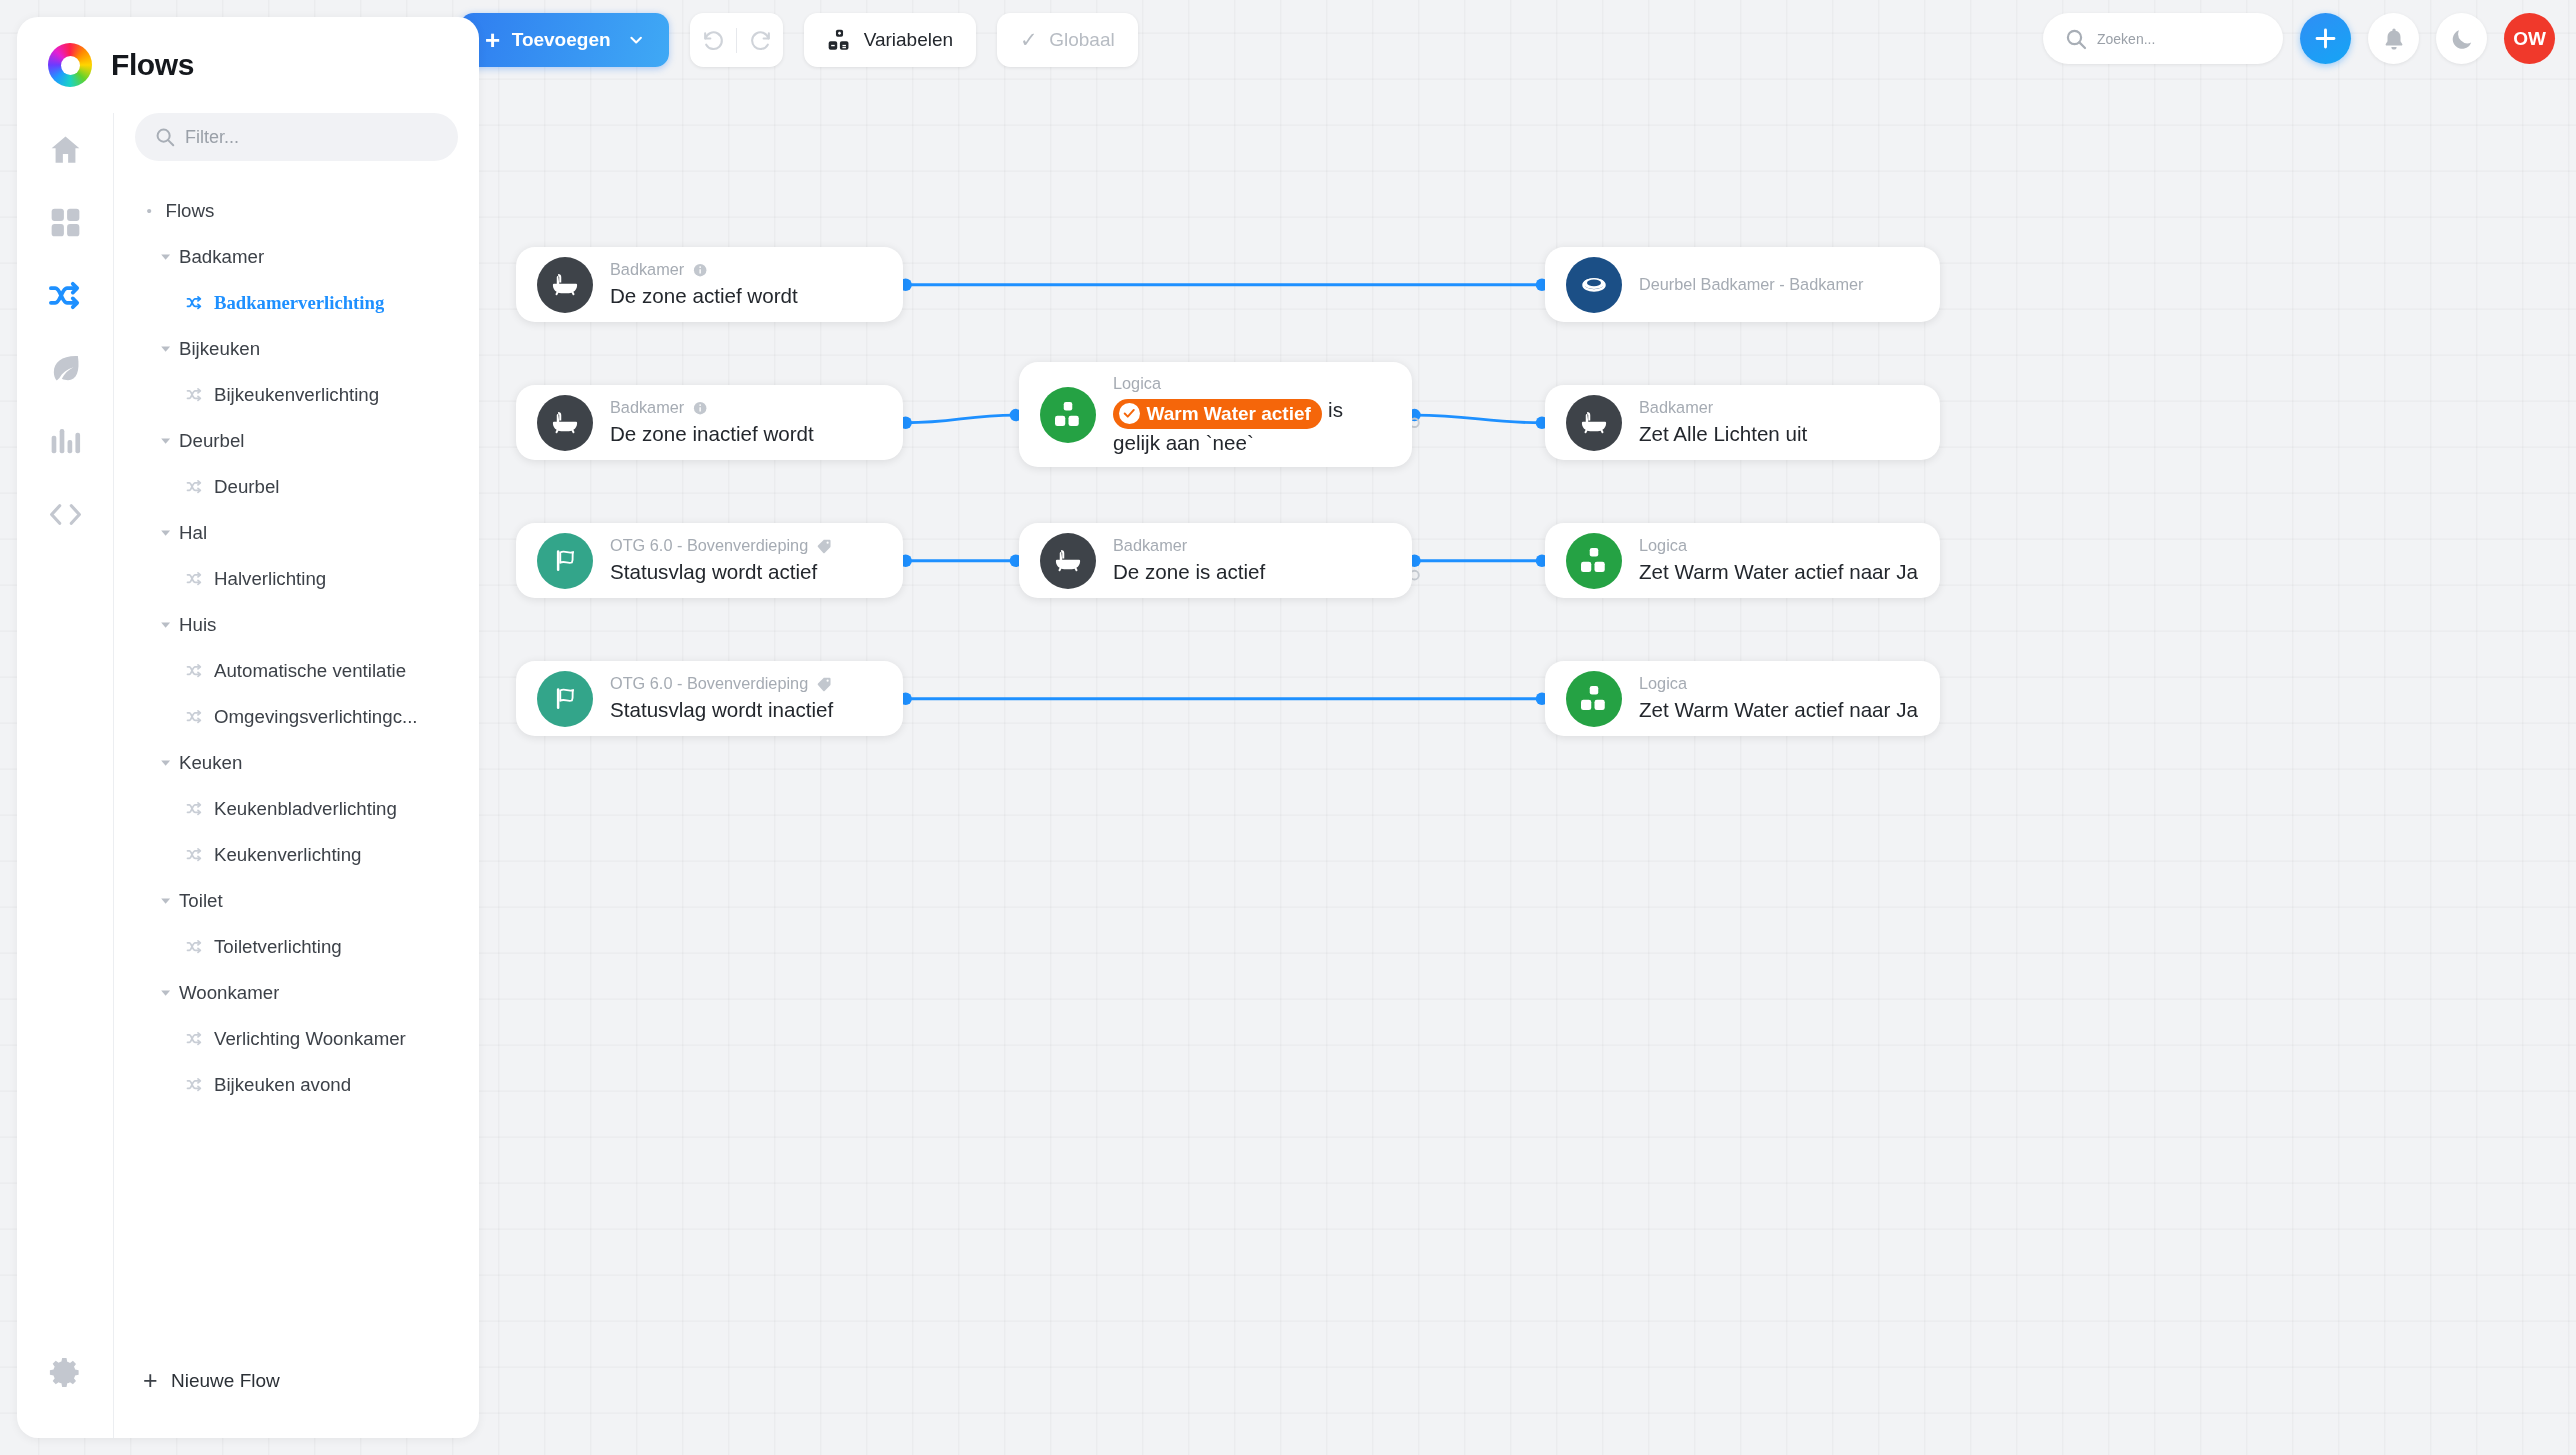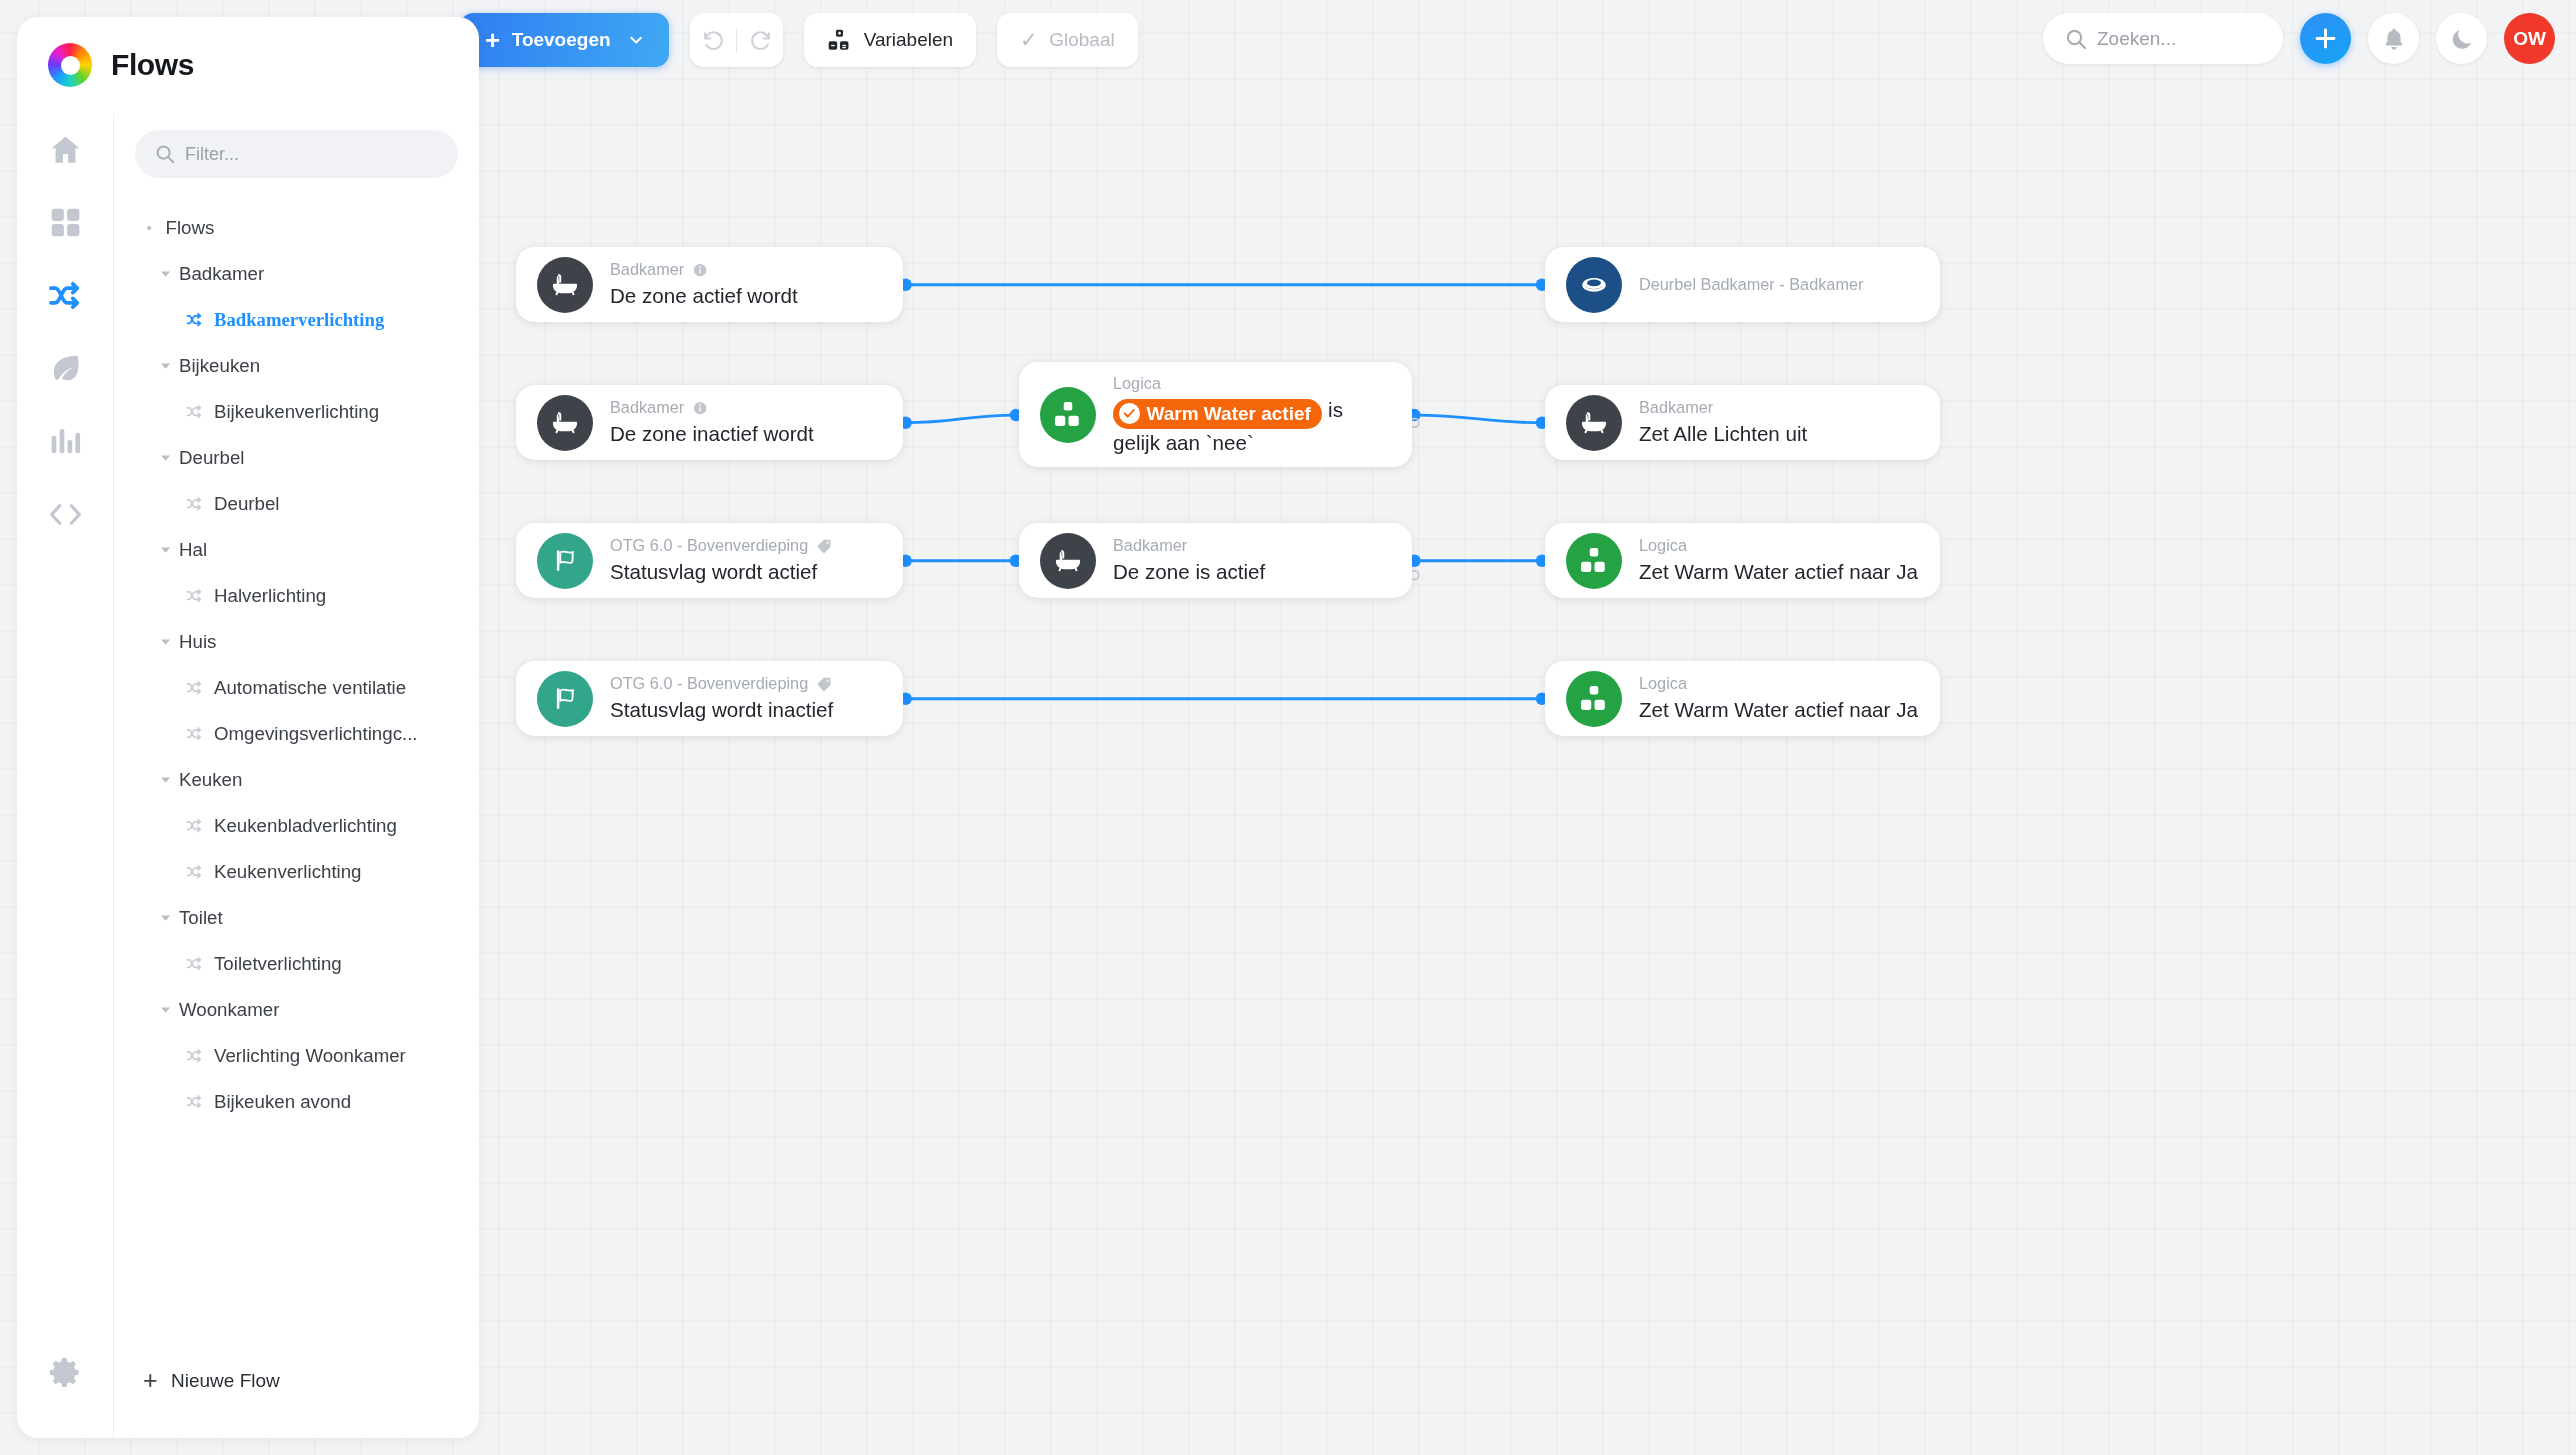--- a/index.html
+++ b/index.html
@@ -42,21 +42,21 @@
   #rail{ width:96px; position:relative; flex:0 0 96px;}
   .rail-icon{
     width:96px;height:73px;display:flex;align-items:center;justify-content:center;
     color:#c3c7cf;
   }
   .rail-icon.active{ color:#1e90ff; }
   .rail-icon svg{ width:35px;height:35px; display:block;}
   #rail-bottom{ position:absolute; bottom:29px; left:0; }
 
   #tree-col{ flex:1; border-left:1px solid #eceef1; position:relative; padding:0 21px;}
-  #filter-wrap{ margin-top:17px; position:relative;}
+  #filter-wrap{ position:relative;}
   #filter-input{
     width:100%; height:48px; border:none; outline:none;
     background:#f1f2f5; border-radius:24px;
     padding:0 17px 0 50px; font-size:18px; color:#333;
     font-family:"Liberation Sans",sans-serif;
   }
   #filter-input::placeholder{ color:#9aa0a8; }
   #filter-icon{ position:absolute; left:19px; top:12.5px; color:#a8aeb6;}
   #filter-icon svg{width:22px;height:22px;display:block;}
 
@@ -106,21 +106,21 @@
   #ur-div{ width:1px; height:25px; background:#e6e8ec;}
   #btn-save{ color:#b7bcc3; }
   #btn-save .chk{ color:#b7bcc3; font-size:21px;}
   .tb-icon svg{ width:25px;height:25px; display:block;}
 
   
   #topright{ position:absolute; right:21px; top:13.4px; display:flex; align-items:center; gap:17px; z-index:15;}
   #search-wrap{ position:relative; }
   #search-input{
     width:240px;height:51px;border:none;outline:none;background:#fff;border-radius:26px;
-    padding:0 19px 0 54px;font-size:19px;color:#0369a1;box-shadow:0 1px 3.8px rgba(0,0,0,.08);
+    padding:0 19px 0 54px;font-size:14px;color:#0369a1;box-shadow:0 1px 3.8px rgba(0,0,0,.08);
     font-family:"Liberation Sans",sans-serif;
   }
   #search-input::placeholder{color:#9aa0a8;}
   #search-icon{position:absolute;left:21px;top:13.4px;color:#a8aeb6;}
   #search-icon svg{width:24px;height:24px;display:block;}
   .circ-btn{ width:51px;height:51px;border-radius:50%;background:#fff;display:flex;align-items:center;
     justify-content:center; box-shadow:0 1px 3.8px rgba(0,0,0,.08); cursor:pointer; color:#b6bbc2;}
   .circ-btn svg{width:26px;height:26px;display:block;}
   #btn-plus-round{ background:linear-gradient(150deg,#2f8ef5,#15a5f5); color:#fff; box-shadow:0 1.9px 7.7px rgba(30,144,255,.4);}
   #btn-plus-round svg{width:29px;height:29px;}

